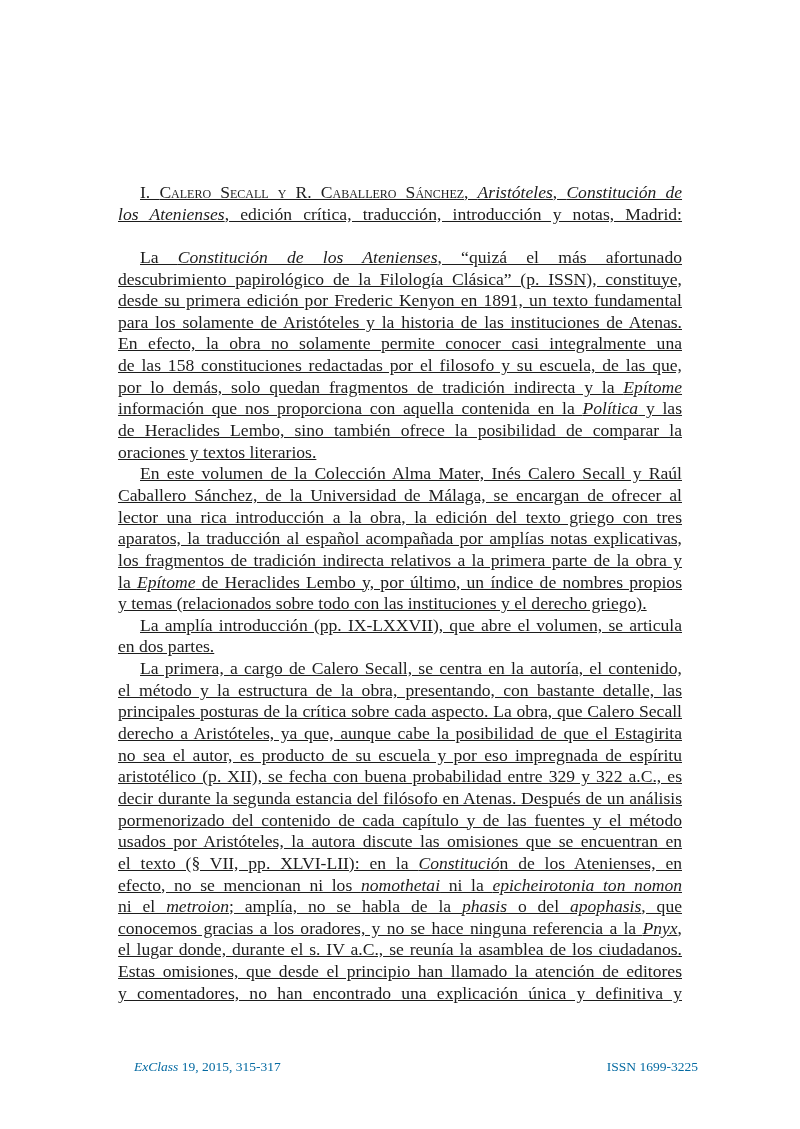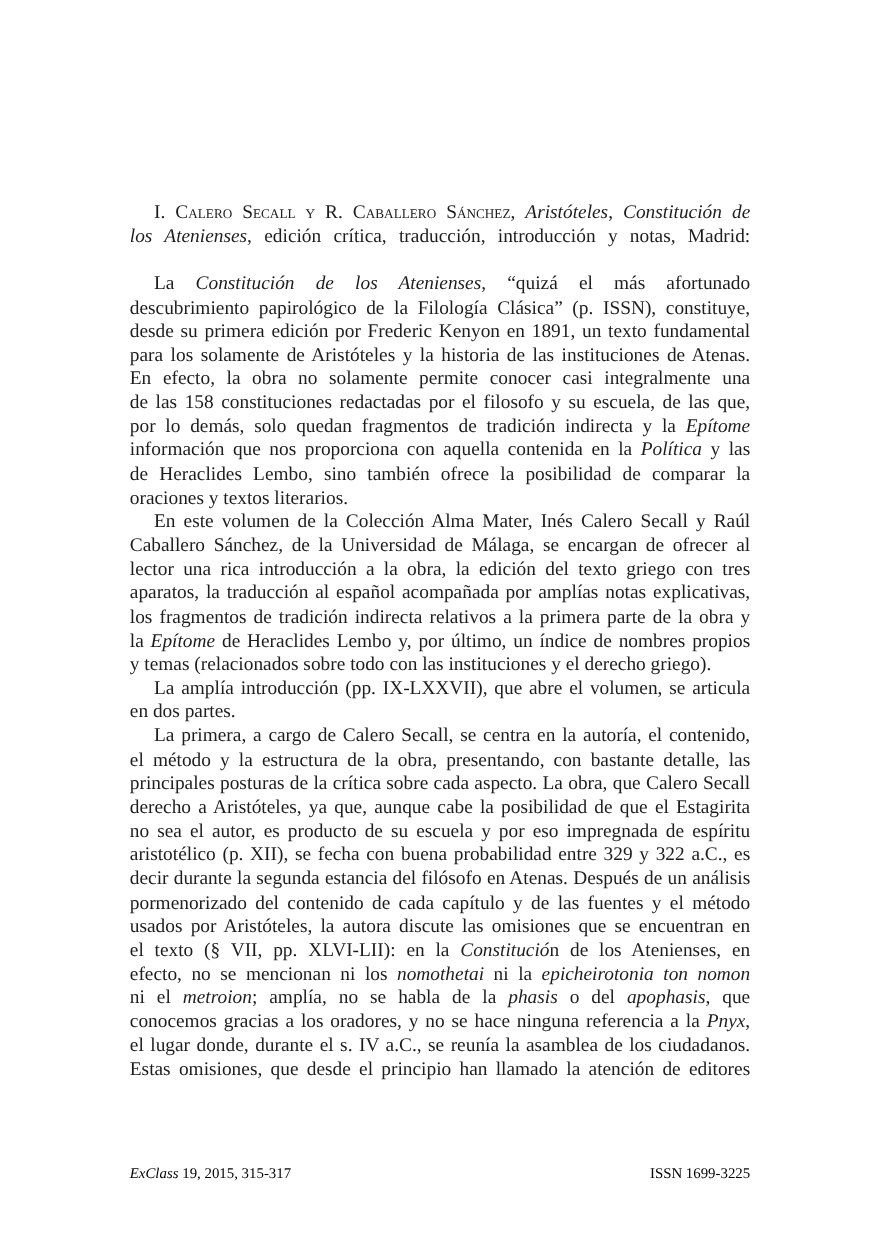--- a/index.html
+++ b/index.html
@@ -1,34 +1,34 @@
 <!DOCTYPE html>
 <html><head>
 <meta charset="utf-8">
 <style>
   html, body { margin: 0; padding: 0; background: #ffffff; }
   body { width: 800px; height: 1129px; position: relative; overflow: hidden; }
   .page {
     position: absolute; left: 118px; top: 182px; width: 564px;
     font-family: "Liberation Serif", "DejaVu Serif", serif;
-    font-size: 17.6px; line-height: 21.65px; color: #1d1d1d;
+    font-size: 17.6px; line-height: 21.65px; color: #1d1d1d; text-decoration: underline;
   }
   .line {
     display: block; white-space: nowrap; text-align: justify; text-align-last: justify;
     height: 21.65px;
   }
   .line.last { text-align-last: left; }
   .indent { padding-left: 22px; }
   .gap { height: 21.65px; }
   .sc { font-variant: small-caps; }
   i { font-style: italic; }
   .footer {
-    position: absolute; top: 1059px; left: 118px; width: 564px;
+    position: absolute; top: 1059px; left: 134px; width: 564px;
     font-family: "Liberation Serif", "DejaVu Serif", serif;
-    font-size: 13.5px; color: #000000;
+    font-size: 13.5px; color: #0369a1;
     display: flex; justify-content: space-between;
   }
 </style>
 </head>
 <body>
 
 <div class="page">
   <div id="citation">
       <span class="line indent"><span>I. </span><span class="sc">Calero Secall y R. Caballero Sánchez</span><span>, </span><i>Aristóteles</i><span>, </span><i>Constitución de</i></span>
       <span class="line"><i>los Atenienses</i><span>, edición crítica, traducción, introducción y notas, Madrid:</span></span>
@@ -68,19 +68,20 @@
       <span class="line"><span>aristotélico (p. XII), se fecha con buena probabilidad entre 329 y 322 a.C., es</span></span>
       <span class="line"><span>decir durante la segunda estancia del filósofo en Atenas. Después de un análisis</span></span>
       <span class="line"><span>pormenorizado del contenido de cada capítulo y de las fuentes y el método</span></span>
       <span class="line"><span>usados por Aristóteles, la autora discute las omisiones que se encuentran en</span></span>
       <span class="line"><span>el texto (§ VII, pp. XLVI-LII): en la </span><i>Constitució</i><span>n de los Atenienses, en</span></span>
       <span class="line"><span>efecto, no se mencionan ni los </span><i>nomothetai</i><span> ni la </span><i>epicheirotonia ton nomon</i></span>
       <span class="line"><span>ni el </span><i>metroion</i><span>; amplía, no se habla de la </span><i>phasis</i><span> o del </span><i>apophasis</i><span>, que</span></span>
       <span class="line"><span>conocemos gracias a los oradores, y no se hace ninguna referencia a la </span><i>Pnyx</i><span>,</span></span>
       <span class="line"><span>el lugar donde, durante el s. IV a.C., se reunía la asamblea de los ciudadanos.</span></span>
       <span class="line"><span>Estas omisiones, que desde el principio han llamado la atención de editores</span></span>
+      <span class="line"><span>y comentadores, no han encontrado una explicación única y definitiva y</span></span>
     </div>
 </div>
 
 <div class="footer">
   <span><i>ExClass</i><span> 19, 2015, 315-317</span></span>
   <span>ISSN 1699-3225</span>
 </div>
 
 </body></html>

